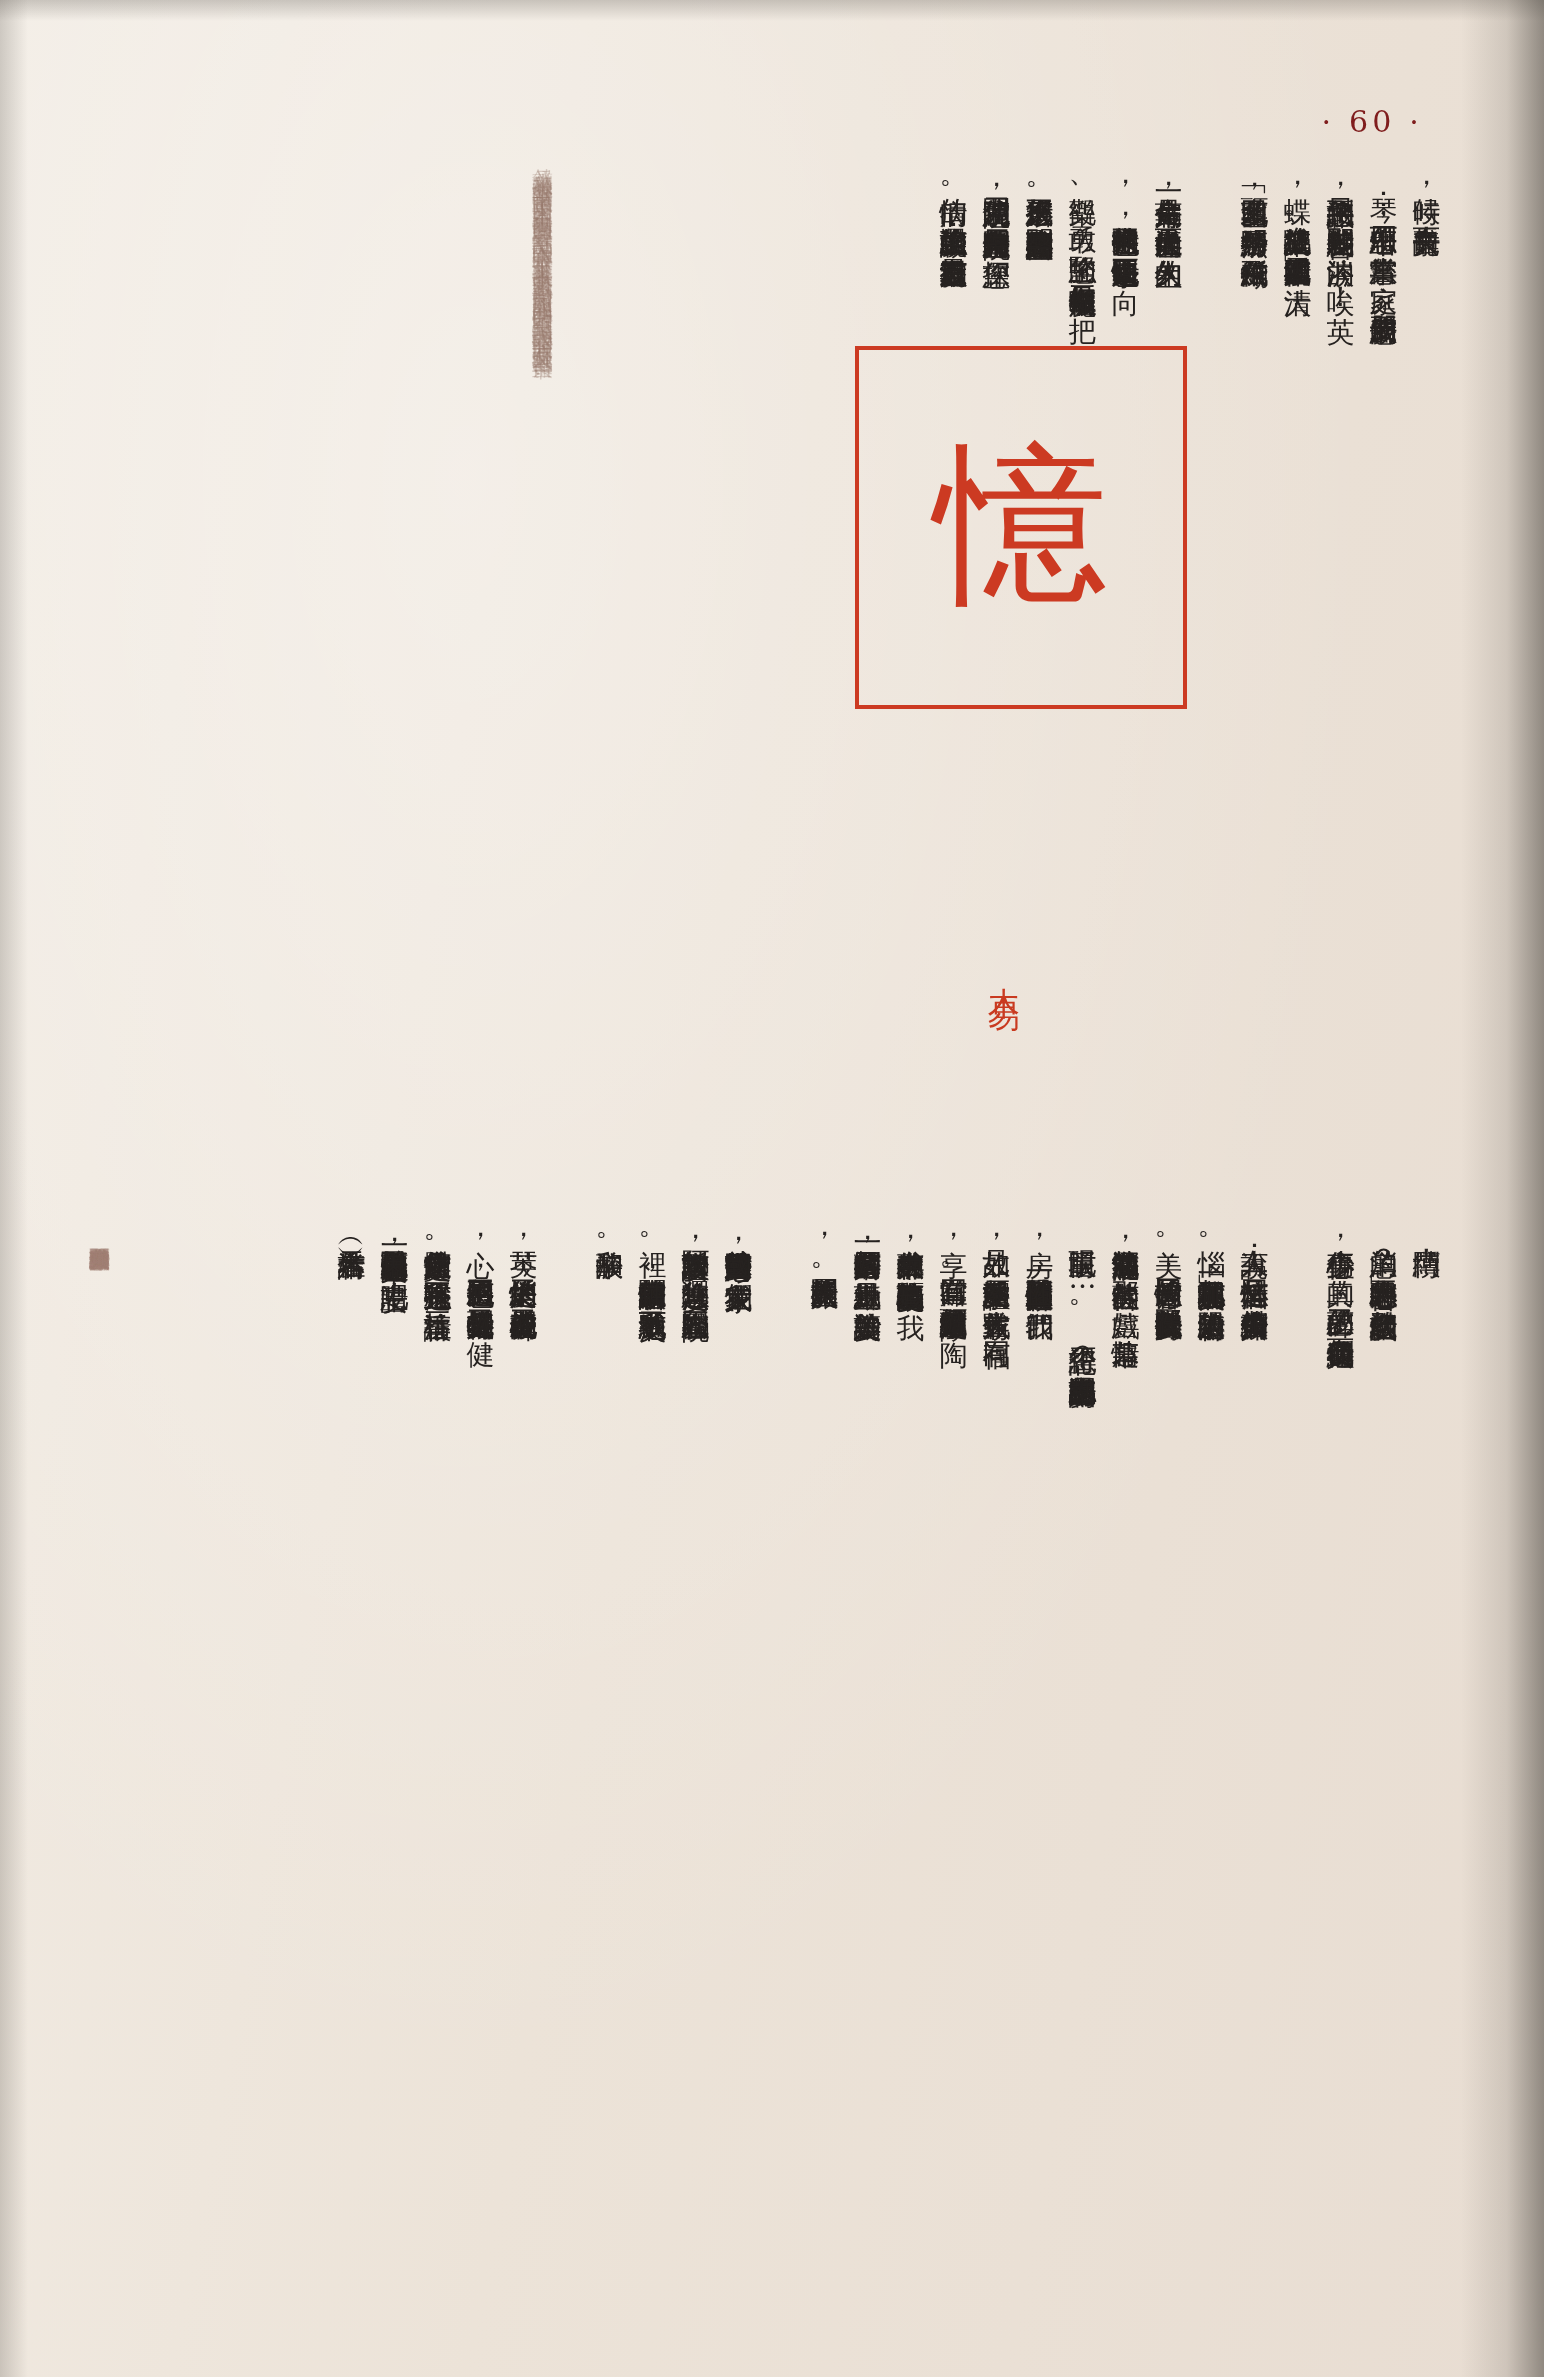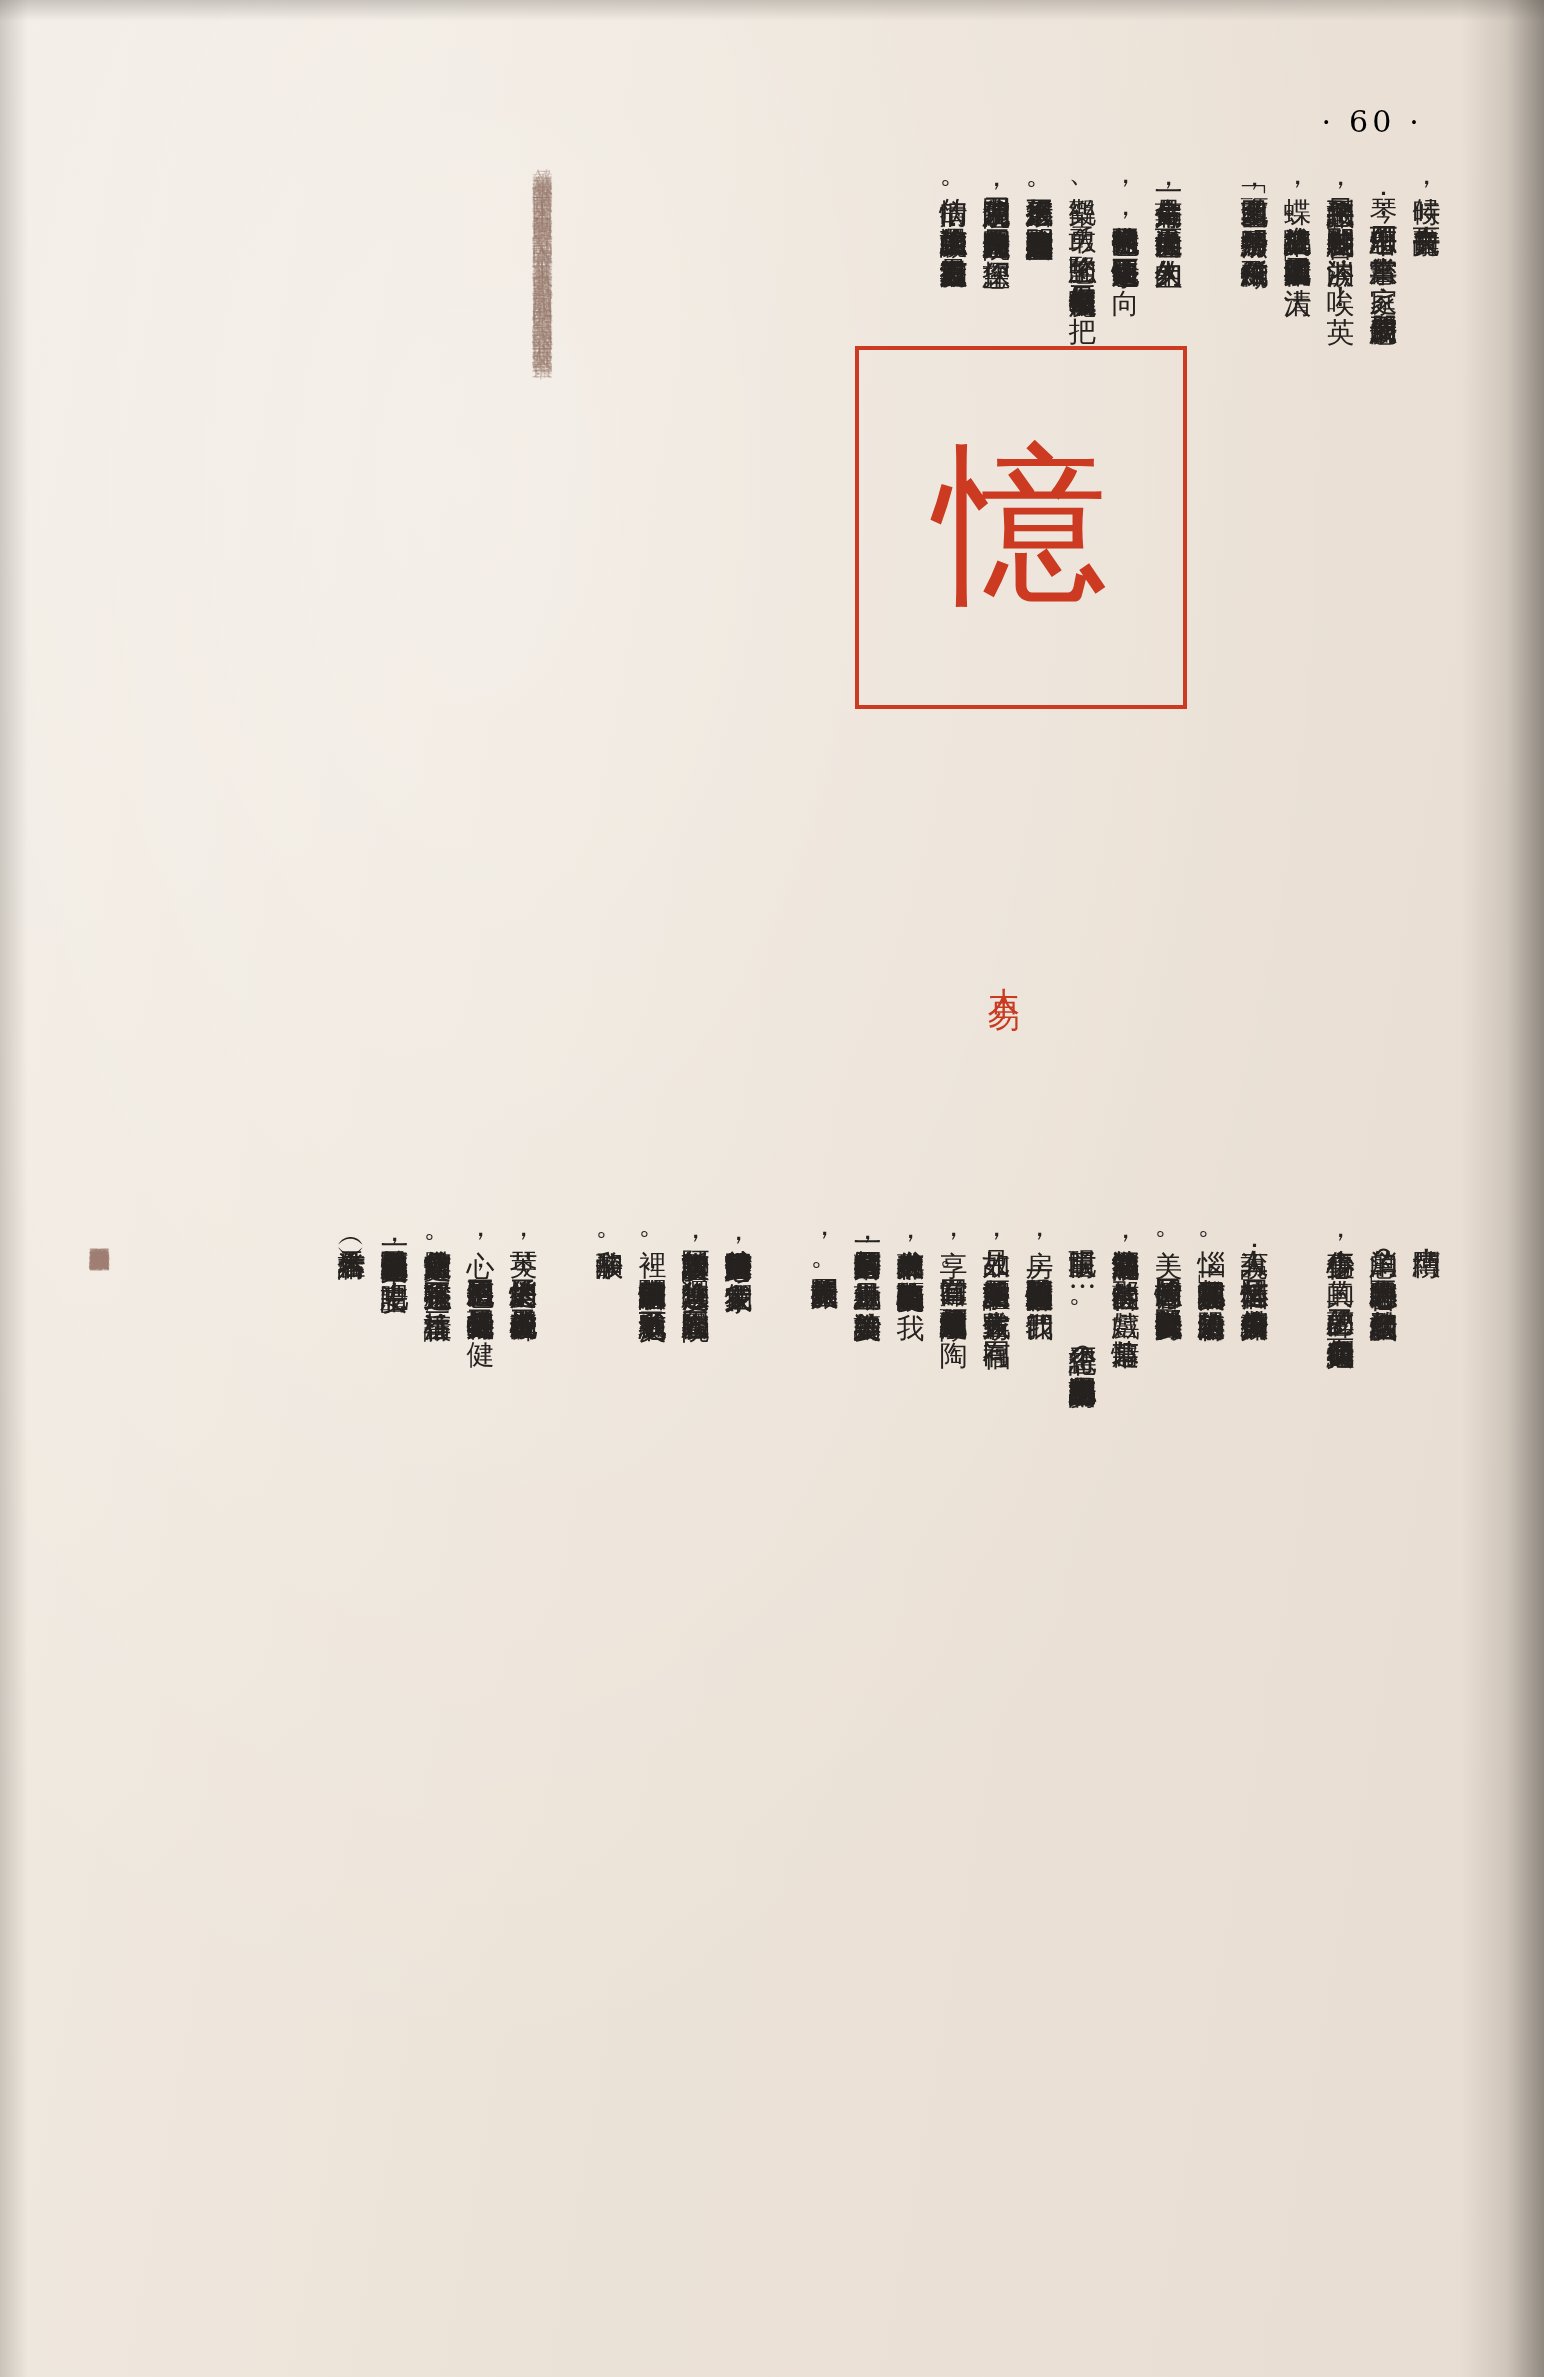--- a/index.html
+++ b/index.html
@@ -46,21 +46,21 @@
     pointer-events: none;
   }
 
   
   .page-number {
     position: absolute;
     top: 104px;
     right: 121px;
     font-size: 30px;
     letter-spacing: 4.2px;
-    color: #000000;
+    color: #7f1d1d;
     font-family: "DejaVu Serif", serif;
     white-space: nowrap;
   }
 
   
   .bleed {
     position: absolute;
     top: 152px;
     left: 526px;
     width: 969px;

